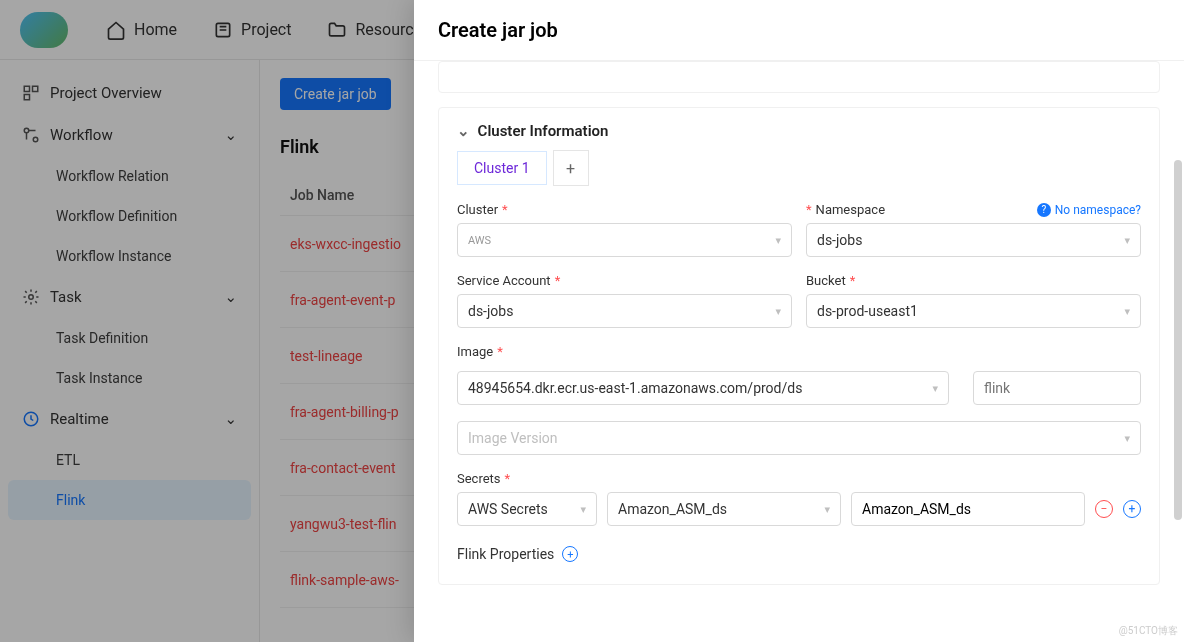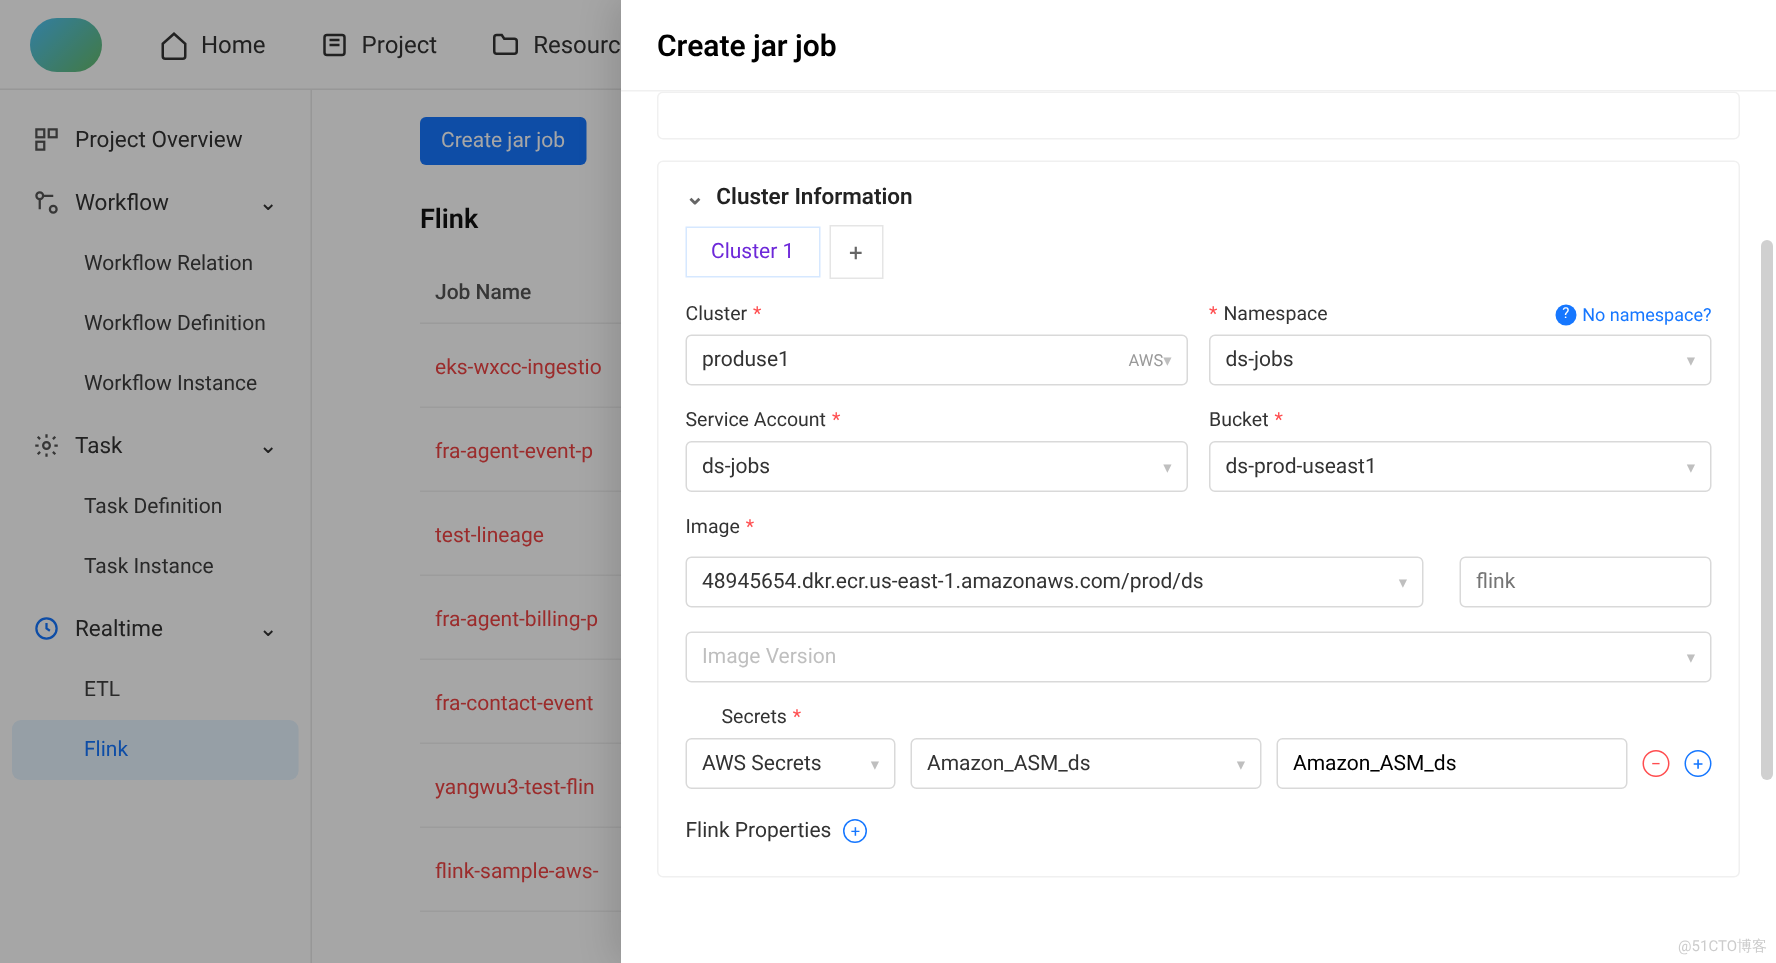--- a/index.html
+++ b/index.html
@@ -5,21 +5,21 @@
     * { margin: 0; padding: 0; box-sizing: border-box; font-family: -apple-system, BlinkMacSystemFont, "Segoe UI", Roboto, sans-serif; }
     body { width: 1184px; height: 642px; background: #fff; overflow: hidden; position: relative; }
     
     
     .topnav { height: 60px; display: flex; align-items: center; padding: 0 20px; border-bottom: 1px solid #e8e8e8; background: #fff; }
     .logo { width: 48px; height: 36px; background: linear-gradient(135deg, #4fc3f7, #66bb6a); border-radius: 18px; margin-right: 20px; }
     .nav-item { display: flex; align-items: center; gap: 8px; padding: 8px 18px; color: #333; font-size: 16px; cursor: pointer; }
     .nav-item svg { width: 20px; height: 20px; }
     
     
-    .sidebar { position: absolute; left: 0; top: 60px; width: 208px; height: calc(100% - 60px); border-right: 1px solid #e8e8e8; padding: 12px 8px; }
+    .sidebar { position: absolute; left: 0; top: 60px; width: 260px; height: calc(100% - 60px); border-right: 1px solid #e8e8e8; padding: 12px 8px; }
     .side-item { display: flex; align-items: center; gap: 10px; padding: 12px 14px; color: #333; font-size: 15px; border-radius: 6px; cursor: pointer; }
     .side-item.sub { padding-left: 48px; font-size: 14px; color: #404040; }
     .side-item.active { background: #e6f4ff; color: #1677ff; }
     .side-item .chev { margin-left: auto; }
     .side-icon { width: 18px; height: 18px; flex-shrink: 0; }
     
     
     .main { position: absolute; left: 260px; top: 60px; right: 0; bottom: 0; padding: 18px 20px; background: #fff; }
     .btn-primary { background: #1677ff; color: #fff; border: none; padding: 8px 14px; border-radius: 4px; font-size: 14px; cursor: pointer; }
     .main-title { font-size: 18px; font-weight: 600; margin: 26px 0 18px; color: #111; }
@@ -197,21 +197,20 @@
         <div class="tab-add">+</div>
       </div>
 
       <div class="form-row">
         <div class="form-col">
           <div class="label">
             <span>Cluster</span>
               <span class="req">*</span>
           </div>
           <div class="select">
-            <span class="val">produse1</span>
             <span class="aws-badge">AWS</span>
             <span class="caret">▾</span>
           </div>
         </div>
         <div class="form-col">
           <div class="label">
             <span class="req">*</span>
               <span>Namespace</span>
             <span class="help">
               <span class="help-icon">?</span>
@@ -264,21 +263,21 @@
         </div>
       </div>
 
       <div class="form-row">
         <div class="select" style="width:100%;">
           <span class="val placeholder">Image Version</span>
           <span class="caret">▾</span>
         </div>
       </div>
 
-      <div class="label" style="margin-bottom:6px;margin-left:24px;">
+      <div class="label" style="margin-bottom:6px;">
         <span>Secrets</span>
           <span class="req">*</span>
       </div>
       <div class="secrets-row">
         <div class="select sec-a">
           <span class="val">AWS Secrets</span>
           <span class="caret">▾</span>
         </div>
         <div class="select sec-b">
           <span class="val">Amazon_ASM_ds</span>

